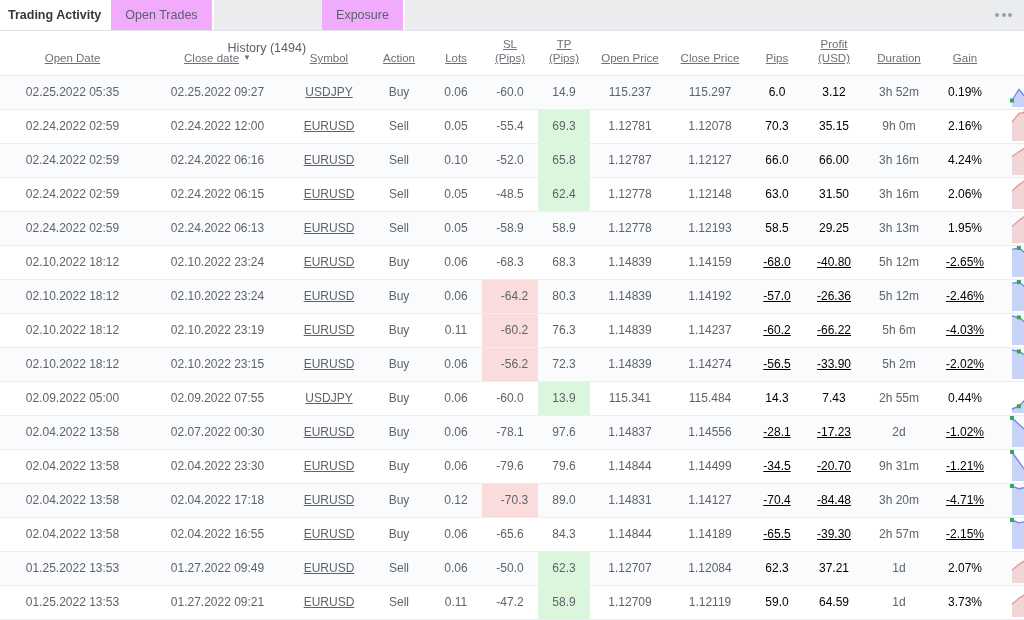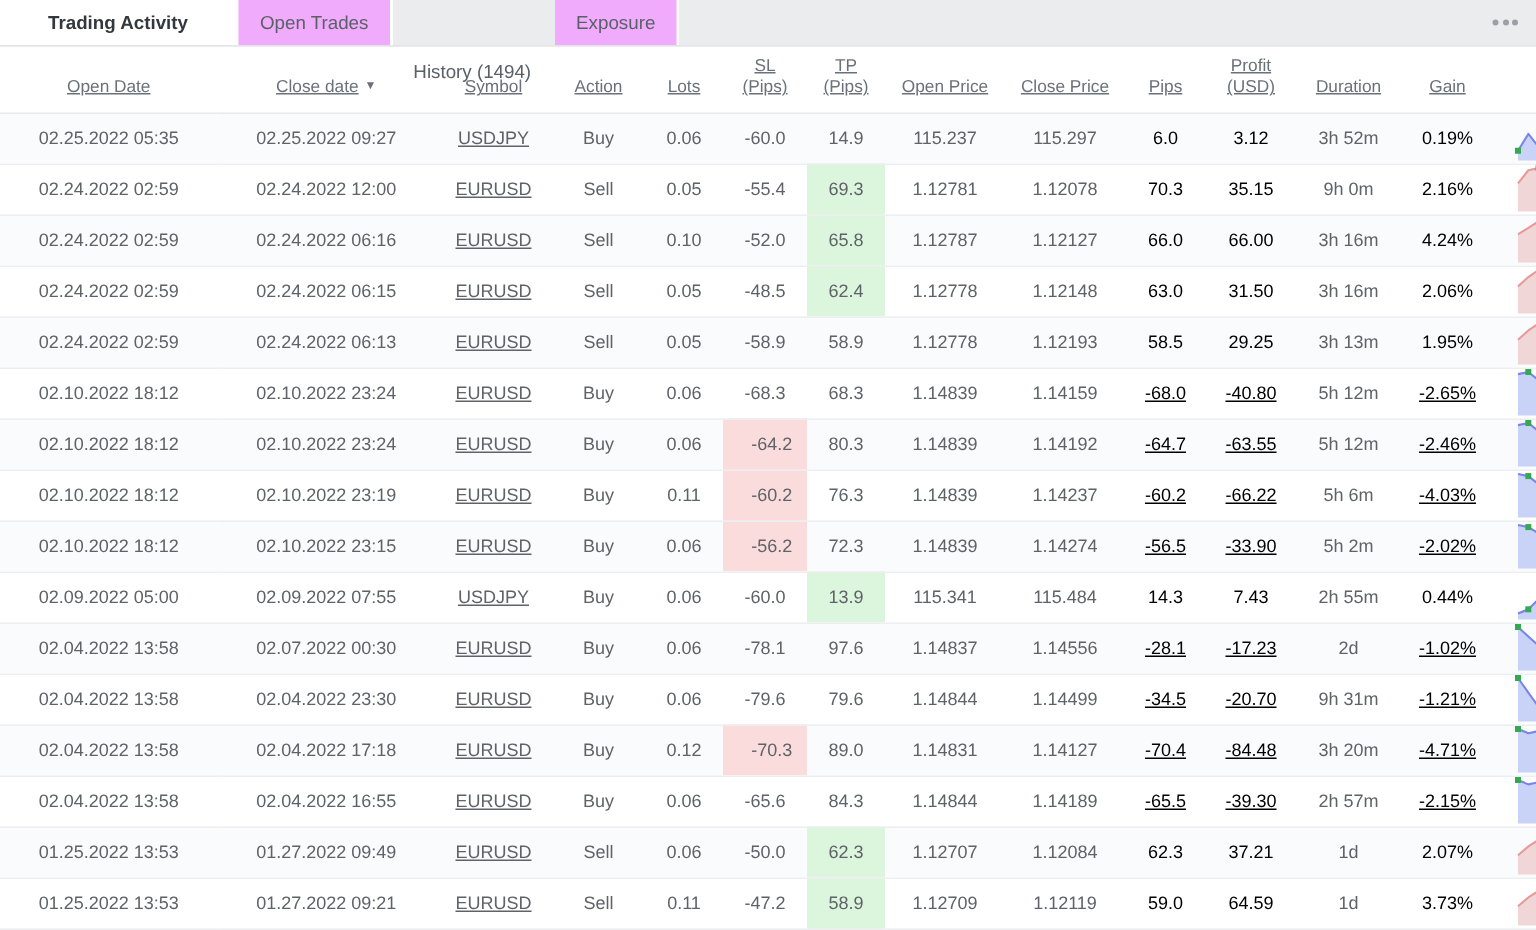--- a/index.html
+++ b/index.html
@@ -26,21 +26,21 @@
     color: #5a6068;
     background: #f0abfc;
     border-right: 2px solid #ffffff;
     white-space: nowrap;
     cursor: pointer;
   }
   .tab.section-title {
     background: #ffffff;
     color: #33383e;
     font-weight: bold;
-    padding: 0 32px;
+    padding: 0 8px;
   }
   .tab.active {
     background: #ffffff;
     color: #5a6068;
     font-weight: normal;
     margin-top: 48px;
   }
   .tabbar-spacer { flex: 1; background: #ebecee; }
   .kebab {
     display: flex; align-items: center; gap: 2.5px;
@@ -331,22 +331,22 @@
         <tr>
           <td><span>02.10.2022 18:12</span></td>
           <td><span>02.10.2022 23:24</span></td>
           <td class="symbol"><a>EURUSD</a></td>
           <td><span>Buy</span></td>
           <td><span>0.06</span></td>
           <td class="hl-red"><span>-64.2</span></td>
           <td><span>80.3</span></td>
           <td><span>1.14839</span></td>
           <td><span>1.14192</span></td>
-          <td><span class="neg">-64.7</span></td>
-          <td><span class="neg">-63.55</span></td>
+          <td><span class="neg">-57.0</span></td>
+          <td><span class="neg">-26.36</span></td>
           <td><span>5h 12m</span></td>
           <td><span class="neg">-2.46%</span></td>
           <td class="chart-cell">
             <svg width="114" height="33" viewBox="0 0 114 33">
               <path d="M2.0 3.4 L8.9 2.0 L15.8 7.6 L22.6 13.1 L29.5 8.9 L36.4 6.2 L43.3 11.7 L50.1 7.6 L57.0 10.3 L63.9 13.1 L70.8 15.9 L77.6 18.7 L84.5 17.3 L91.4 21.4 L98.3 24.2 L105.1 25.6 L112.0 27.0 L112.0 31 L2.0 31 Z" fill="#c8d3f7" stroke="none"></path>
               <path d="M2.0 3.4 L8.9 2.0 L15.8 7.6 L22.6 13.1 L29.5 8.9 L36.4 6.2 L43.3 11.7 L50.1 7.6 L57.0 10.3 L63.9 13.1 L70.8 15.9 L77.6 18.7 L84.5 17.3 L91.4 21.4 L98.3 24.2 L105.1 25.6 L112.0 27.0" fill="none" stroke="#7986e8" stroke-width="1.4" stroke-linejoin="round"></path>
               <rect x="6.875" y="0" width="4" height="4" fill="#34a853"></rect>
               <rect x="103.125" y="23.61111111111111" width="4" height="4" fill="#ea4335"></rect>
               <rect x="109.5" y="25" width="4" height="4" fill="#f5a623"></rect>
             </svg>

